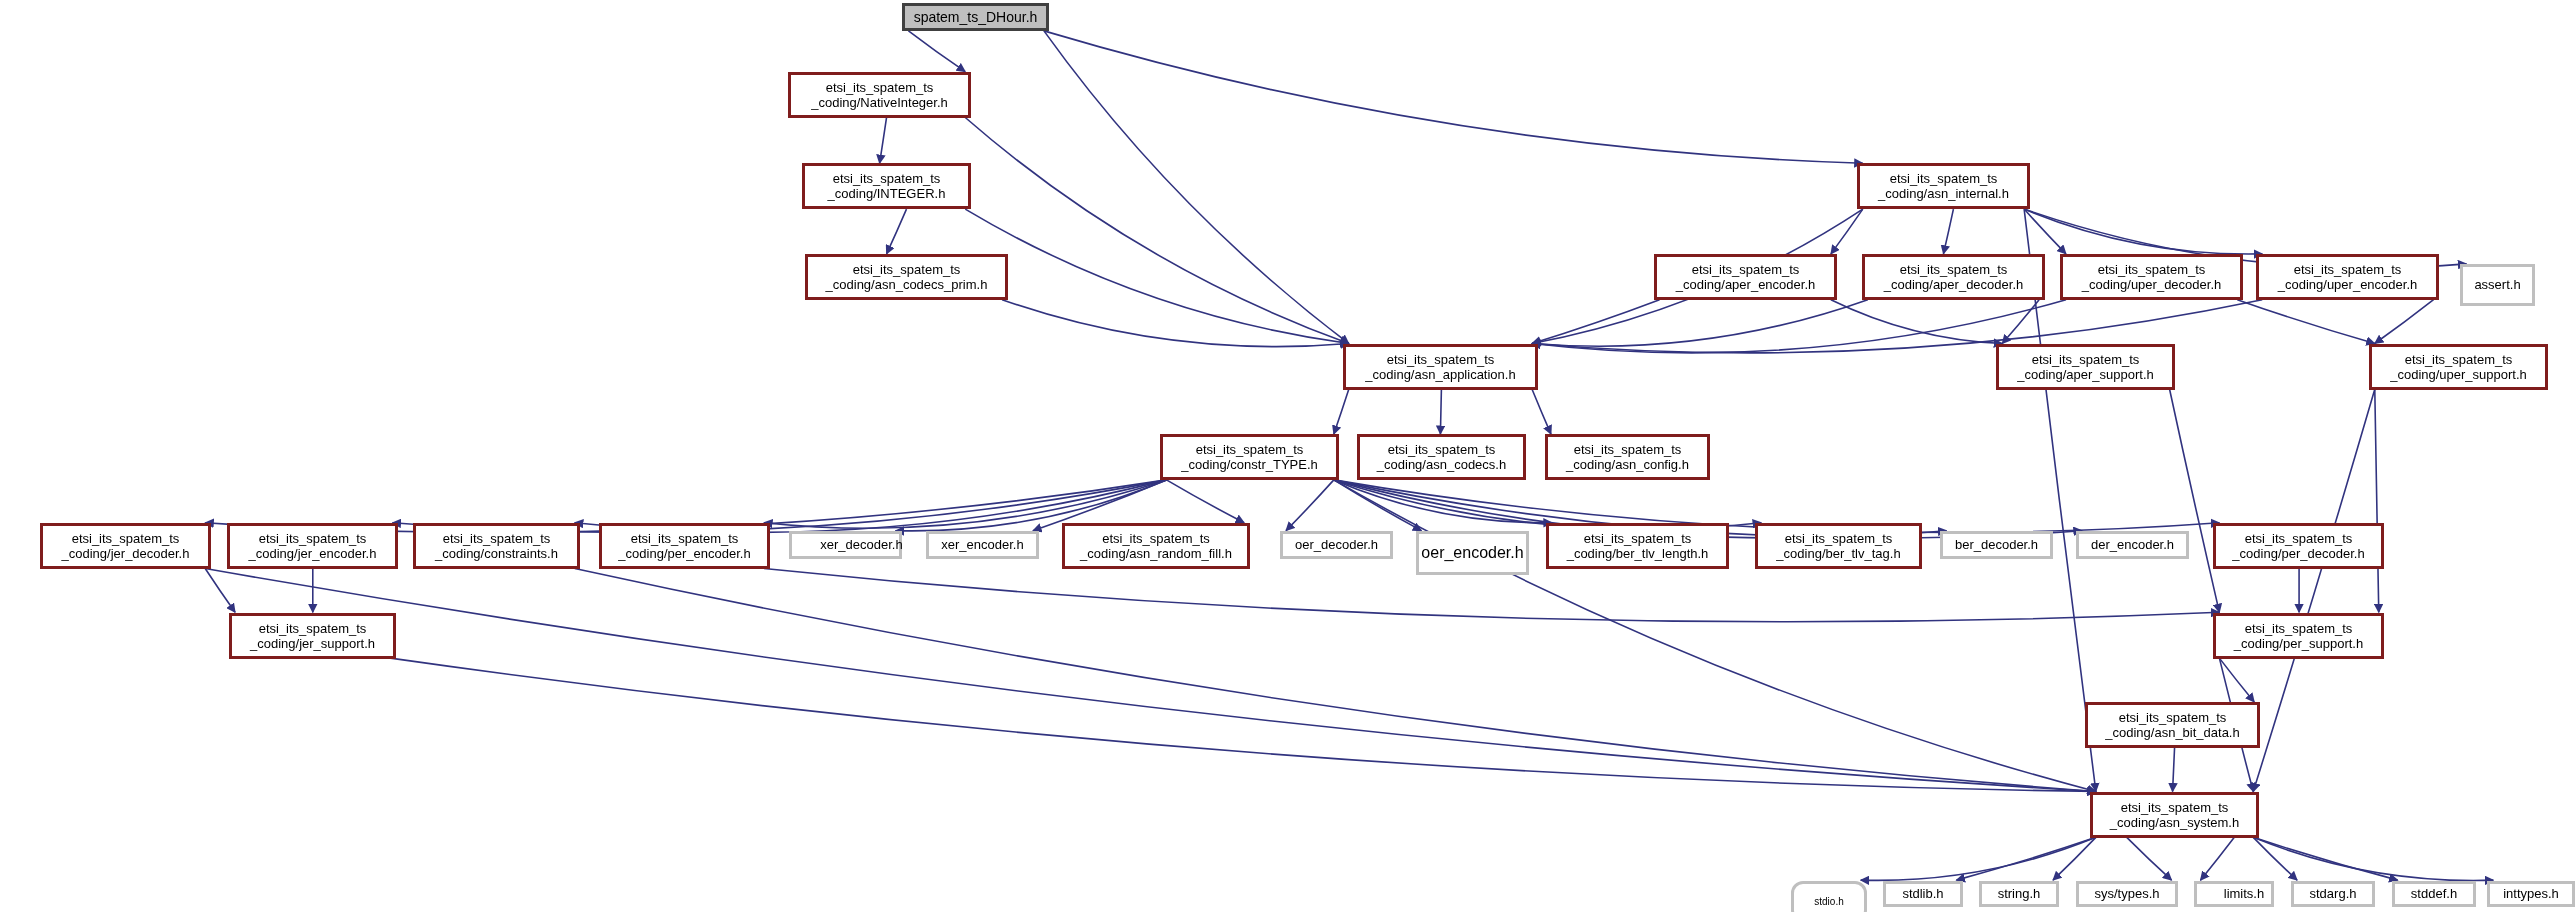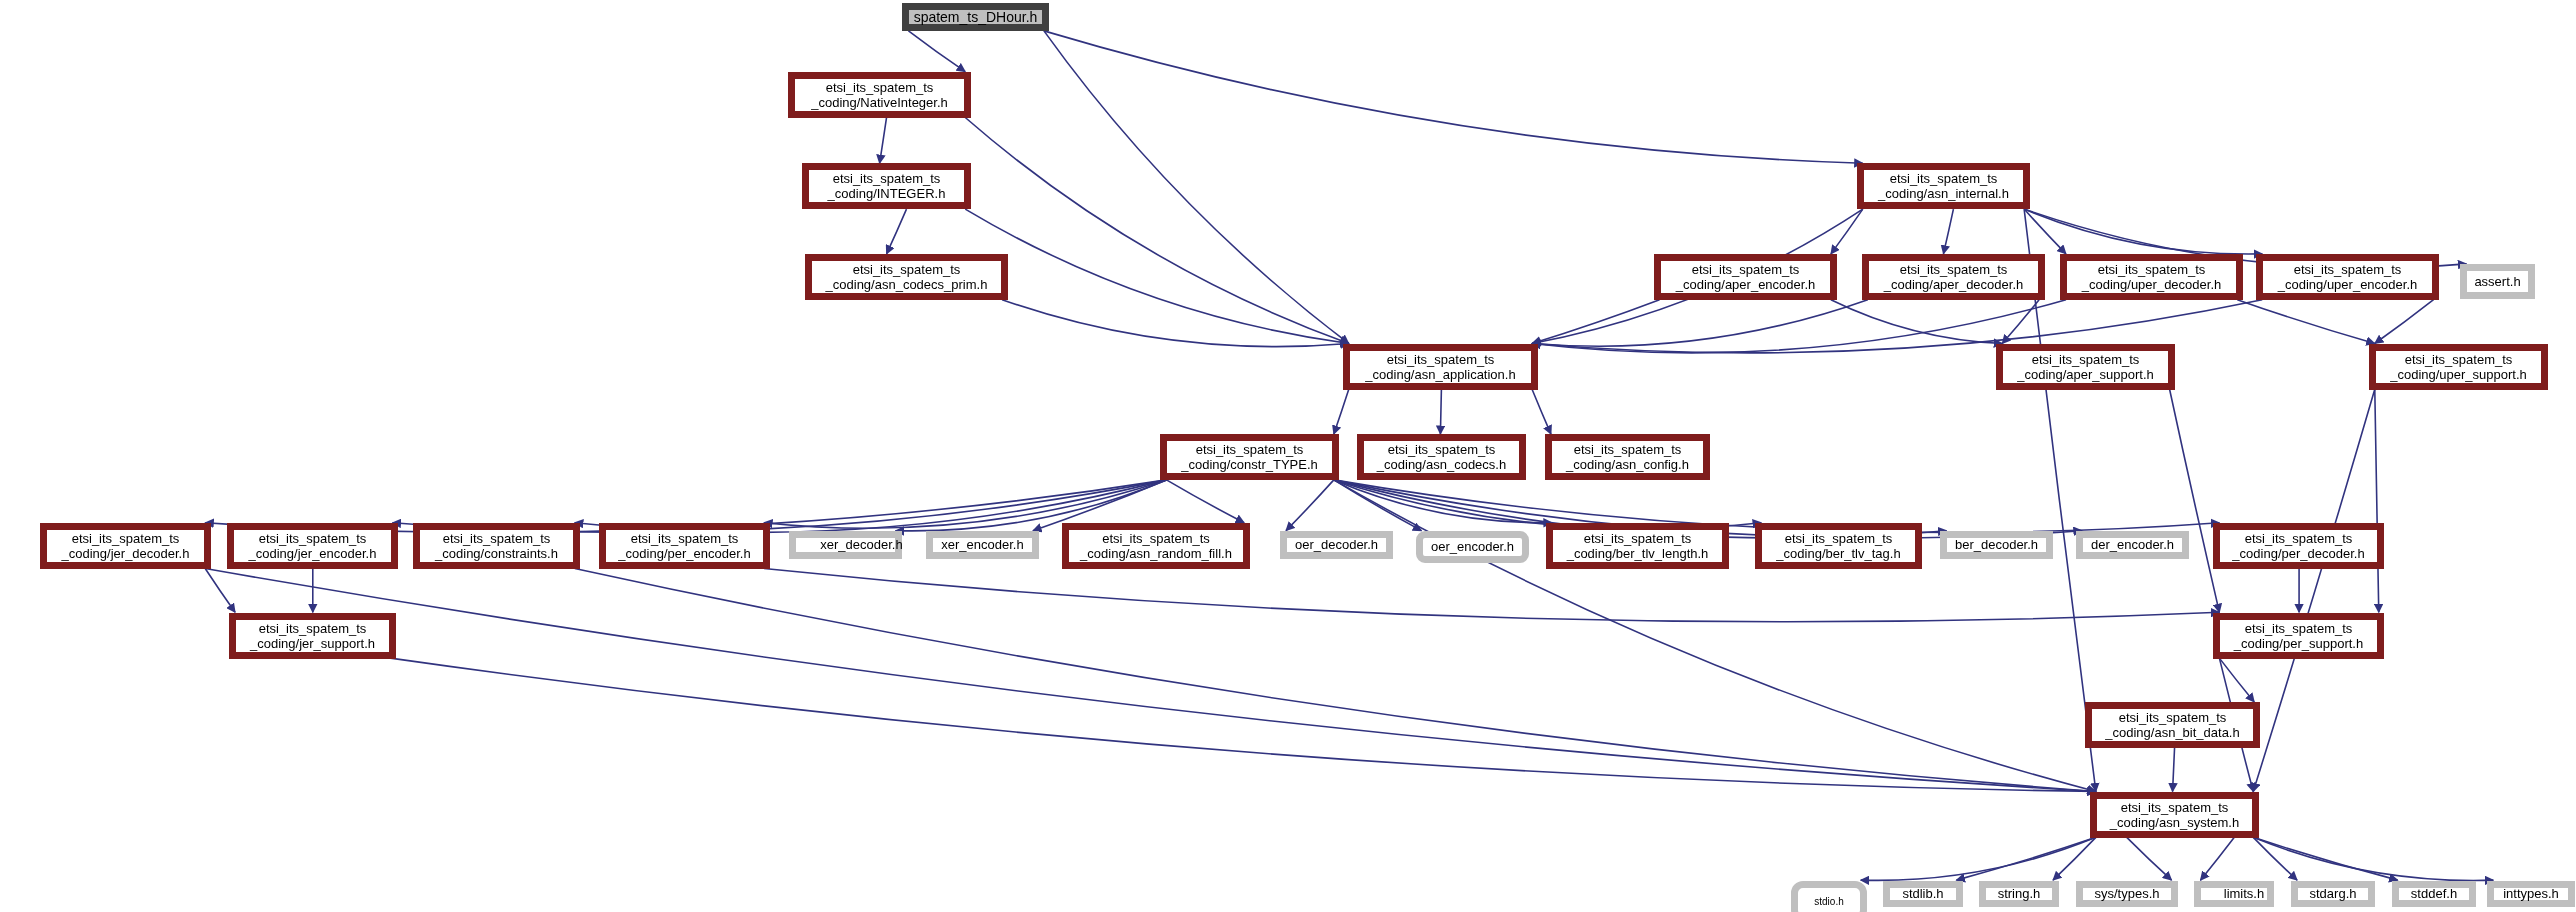--- a/index.html
+++ b/index.html
@@ -1,19 +1,19 @@
 <!DOCTYPE html>
 <html><head>
 <meta charset="utf-8">
 <style>
   html,body{margin:0;padding:0;background:#ffffff;}
   body{font-family:"Liberation Sans","DejaVu Sans",sans-serif;}
   #graph-wrap{position:relative;width:2576px;height:912px;overflow:hidden;background:#fff;}
   svg#edges{position:absolute;left:0;top:0;width:2576px;height:912px;}
-  .node{position:absolute;box-sizing:border-box;background:#ffffff;border:7px solid #7f1d1d;
+  .node{position:absolute;box-sizing:border-box;background:#ffffff;border:3px solid #7f1d1d;
         display:flex;flex-direction:column;align-items:center;justify-content:center;
         text-align:center;color:#000;line-height:1.18;white-space:pre;}
   .node.ext{border-color:#bfbfbf;}
   .node.root{background:#bfbfbf;border-color:#404040;}
   .node span{display:block;pointer-events:none;}
   .node .l1{}
   .node .l2{}
 </style>
 </head>
 <body>
@@ -93,36 +93,36 @@
   <div id="node-layer">
       <div class="node root" style="left: 902px; top: 3px; width: 147px; height: 28px; font-size: 14px;"><span class="l1">spatem_ts_DHour.h</span></div>
       <div class="node" style="left: 788px; top: 72px; width: 183px; height: 46px; font-size: 13px;"><span class="l1">etsi_its_spatem_ts</span><span class="l2">_coding/NativeInteger.h</span></div>
       <div class="node" style="left: 802px; top: 163px; width: 169px; height: 46px; font-size: 13px;"><span class="l1">etsi_its_spatem_ts</span><span class="l2">_coding/INTEGER.h</span></div>
       <div class="node" style="left: 805px; top: 254px; width: 203px; height: 46px; font-size: 13px;"><span class="l1">etsi_its_spatem_ts</span><span class="l2">_coding/asn_codecs_prim.h</span></div>
       <div class="node" style="left: 1857px; top: 163px; width: 173px; height: 46px; font-size: 13px;"><span class="l1">etsi_its_spatem_ts</span><span class="l2">_coding/asn_internal.h</span></div>
       <div class="node" style="left: 1654px; top: 254px; width: 183px; height: 46px; font-size: 13px;"><span class="l1">etsi_its_spatem_ts</span><span class="l2">_coding/aper_encoder.h</span></div>
       <div class="node" style="left: 1862px; top: 254px; width: 183px; height: 46px; font-size: 13px;"><span class="l1">etsi_its_spatem_ts</span><span class="l2">_coding/aper_decoder.h</span></div>
       <div class="node" style="left: 2060px; top: 254px; width: 183px; height: 46px; font-size: 13px;"><span class="l1">etsi_its_spatem_ts</span><span class="l2">_coding/uper_decoder.h</span></div>
       <div class="node" style="left: 2256px; top: 254px; width: 183px; height: 46px; font-size: 13px;"><span class="l1">etsi_its_spatem_ts</span><span class="l2">_coding/uper_encoder.h</span></div>
-      <div class="node ext" style="left: 2460px; top: 264px; width: 75px; height: 35px; font-size: 13px;"><span class="l1">assert.h</span></div>
+      <div class="node ext" style="left: 2460px; top: 264px; width: 75px; height: 42px; font-size: 13px;"><span class="l1">assert.h</span></div>
       <div class="node" style="left: 1343px; top: 344px; width: 195px; height: 46px; font-size: 13px;"><span class="l1">etsi_its_spatem_ts</span><span class="l2">_coding/asn_application.h</span></div>
       <div class="node" style="left: 1996px; top: 344px; width: 179px; height: 46px; font-size: 13px;"><span class="l1">etsi_its_spatem_ts</span><span class="l2">_coding/aper_support.h</span></div>
       <div class="node" style="left: 2369px; top: 344px; width: 179px; height: 46px; font-size: 13px;"><span class="l1">etsi_its_spatem_ts</span><span class="l2">_coding/uper_support.h</span></div>
       <div class="node" style="left: 1160px; top: 434px; width: 179px; height: 46px; font-size: 13px;"><span class="l1">etsi_its_spatem_ts</span><span class="l2">_coding/constr_TYPE.h</span></div>
       <div class="node" style="left: 1357px; top: 434px; width: 169px; height: 46px; font-size: 13px;"><span class="l1">etsi_its_spatem_ts</span><span class="l2">_coding/asn_codecs.h</span></div>
       <div class="node" style="left: 1545px; top: 434px; width: 165px; height: 46px; font-size: 13px;"><span class="l1">etsi_its_spatem_ts</span><span class="l2">_coding/asn_config.h</span></div>
       <div class="node" style="left: 40px; top: 523px; width: 171px; height: 46px; font-size: 13px;"><span class="l1">etsi_its_spatem_ts</span><span class="l2">_coding/jer_decoder.h</span></div>
       <div class="node" style="left: 227px; top: 523px; width: 171px; height: 46px; font-size: 13px;"><span class="l1">etsi_its_spatem_ts</span><span class="l2">_coding/jer_encoder.h</span></div>
       <div class="node" style="left: 413px; top: 523px; width: 167px; height: 46px; font-size: 13px;"><span class="l1">etsi_its_spatem_ts</span><span class="l2">_coding/constraints.h</span></div>
       <div class="node" style="left: 599px; top: 523px; width: 171px; height: 46px; font-size: 13px;"><span class="l1">etsi_its_spatem_ts</span><span class="l2">_coding/per_encoder.h</span></div>
       <div class="node ext" style="left: 789px; top: 531px; width: 113px; height: 28px; font-size: 13px; padding-left: 32px;"><span class="l1">xer_decoder.h</span></div>
       <div class="node ext" style="left: 926px; top: 531px; width: 113px; height: 28px; font-size: 13px;"><span class="l1">xer_encoder.h</span></div>
       <div class="node" style="left: 1062px; top: 523px; width: 188px; height: 46px; font-size: 13px;"><span class="l1">etsi_its_spatem_ts</span><span class="l2">_coding/asn_random_fill.h</span></div>
       <div class="node ext" style="left: 1280px; top: 531px; width: 113px; height: 28px; font-size: 13px;"><span class="l1">oer_decoder.h</span></div>
-      <div class="node ext" style="left: 1416px; top: 531px; width: 113px; height: 32px; font-size: 13px; border-radius: 9px;"><span class="l1">oer_encoder.h</span></div>
+      <div class="node ext" style="left: 1416px; top: 531px; width: 113px; height: 44px; font-size: 16px;"><span class="l1">oer_encoder.h</span></div>
       <div class="node" style="left: 1546px; top: 523px; width: 183px; height: 46px; font-size: 13px;"><span class="l1">etsi_its_spatem_ts</span><span class="l2">_coding/ber_tlv_length.h</span></div>
       <div class="node" style="left: 1755px; top: 523px; width: 167px; height: 46px; font-size: 13px;"><span class="l1">etsi_its_spatem_ts</span><span class="l2">_coding/ber_tlv_tag.h</span></div>
       <div class="node ext" style="left: 1940px; top: 531px; width: 113px; height: 28px; font-size: 13px;"><span class="l1">ber_decoder.h</span></div>
       <div class="node ext" style="left: 2076px; top: 531px; width: 113px; height: 28px; font-size: 13px;"><span class="l1">der_encoder.h</span></div>
       <div class="node" style="left: 2213px; top: 523px; width: 171px; height: 46px; font-size: 13px;"><span class="l1">etsi_its_spatem_ts</span><span class="l2">_coding/per_decoder.h</span></div>
       <div class="node" style="left: 229px; top: 613px; width: 167px; height: 46px; font-size: 13px;"><span class="l1">etsi_its_spatem_ts</span><span class="l2">_coding/jer_support.h</span></div>
       <div class="node" style="left: 2213px; top: 613px; width: 171px; height: 46px; font-size: 13px;"><span class="l1">etsi_its_spatem_ts</span><span class="l2">_coding/per_support.h</span></div>
       <div class="node" style="left: 2085px; top: 702px; width: 175px; height: 46px; font-size: 13px;"><span class="l1">etsi_its_spatem_ts</span><span class="l2">_coding/asn_bit_data.h</span></div>
       <div class="node" style="left: 2090px; top: 792px; width: 169px; height: 46px; font-size: 13px;"><span class="l1">etsi_its_spatem_ts</span><span class="l2">_coding/asn_system.h</span></div>
       <div class="node ext" style="left: 1791px; top: 881px; width: 76px; height: 41px; font-size: 10px; border-radius: 12px;"><span class="l1">stdio.h</span></div>

